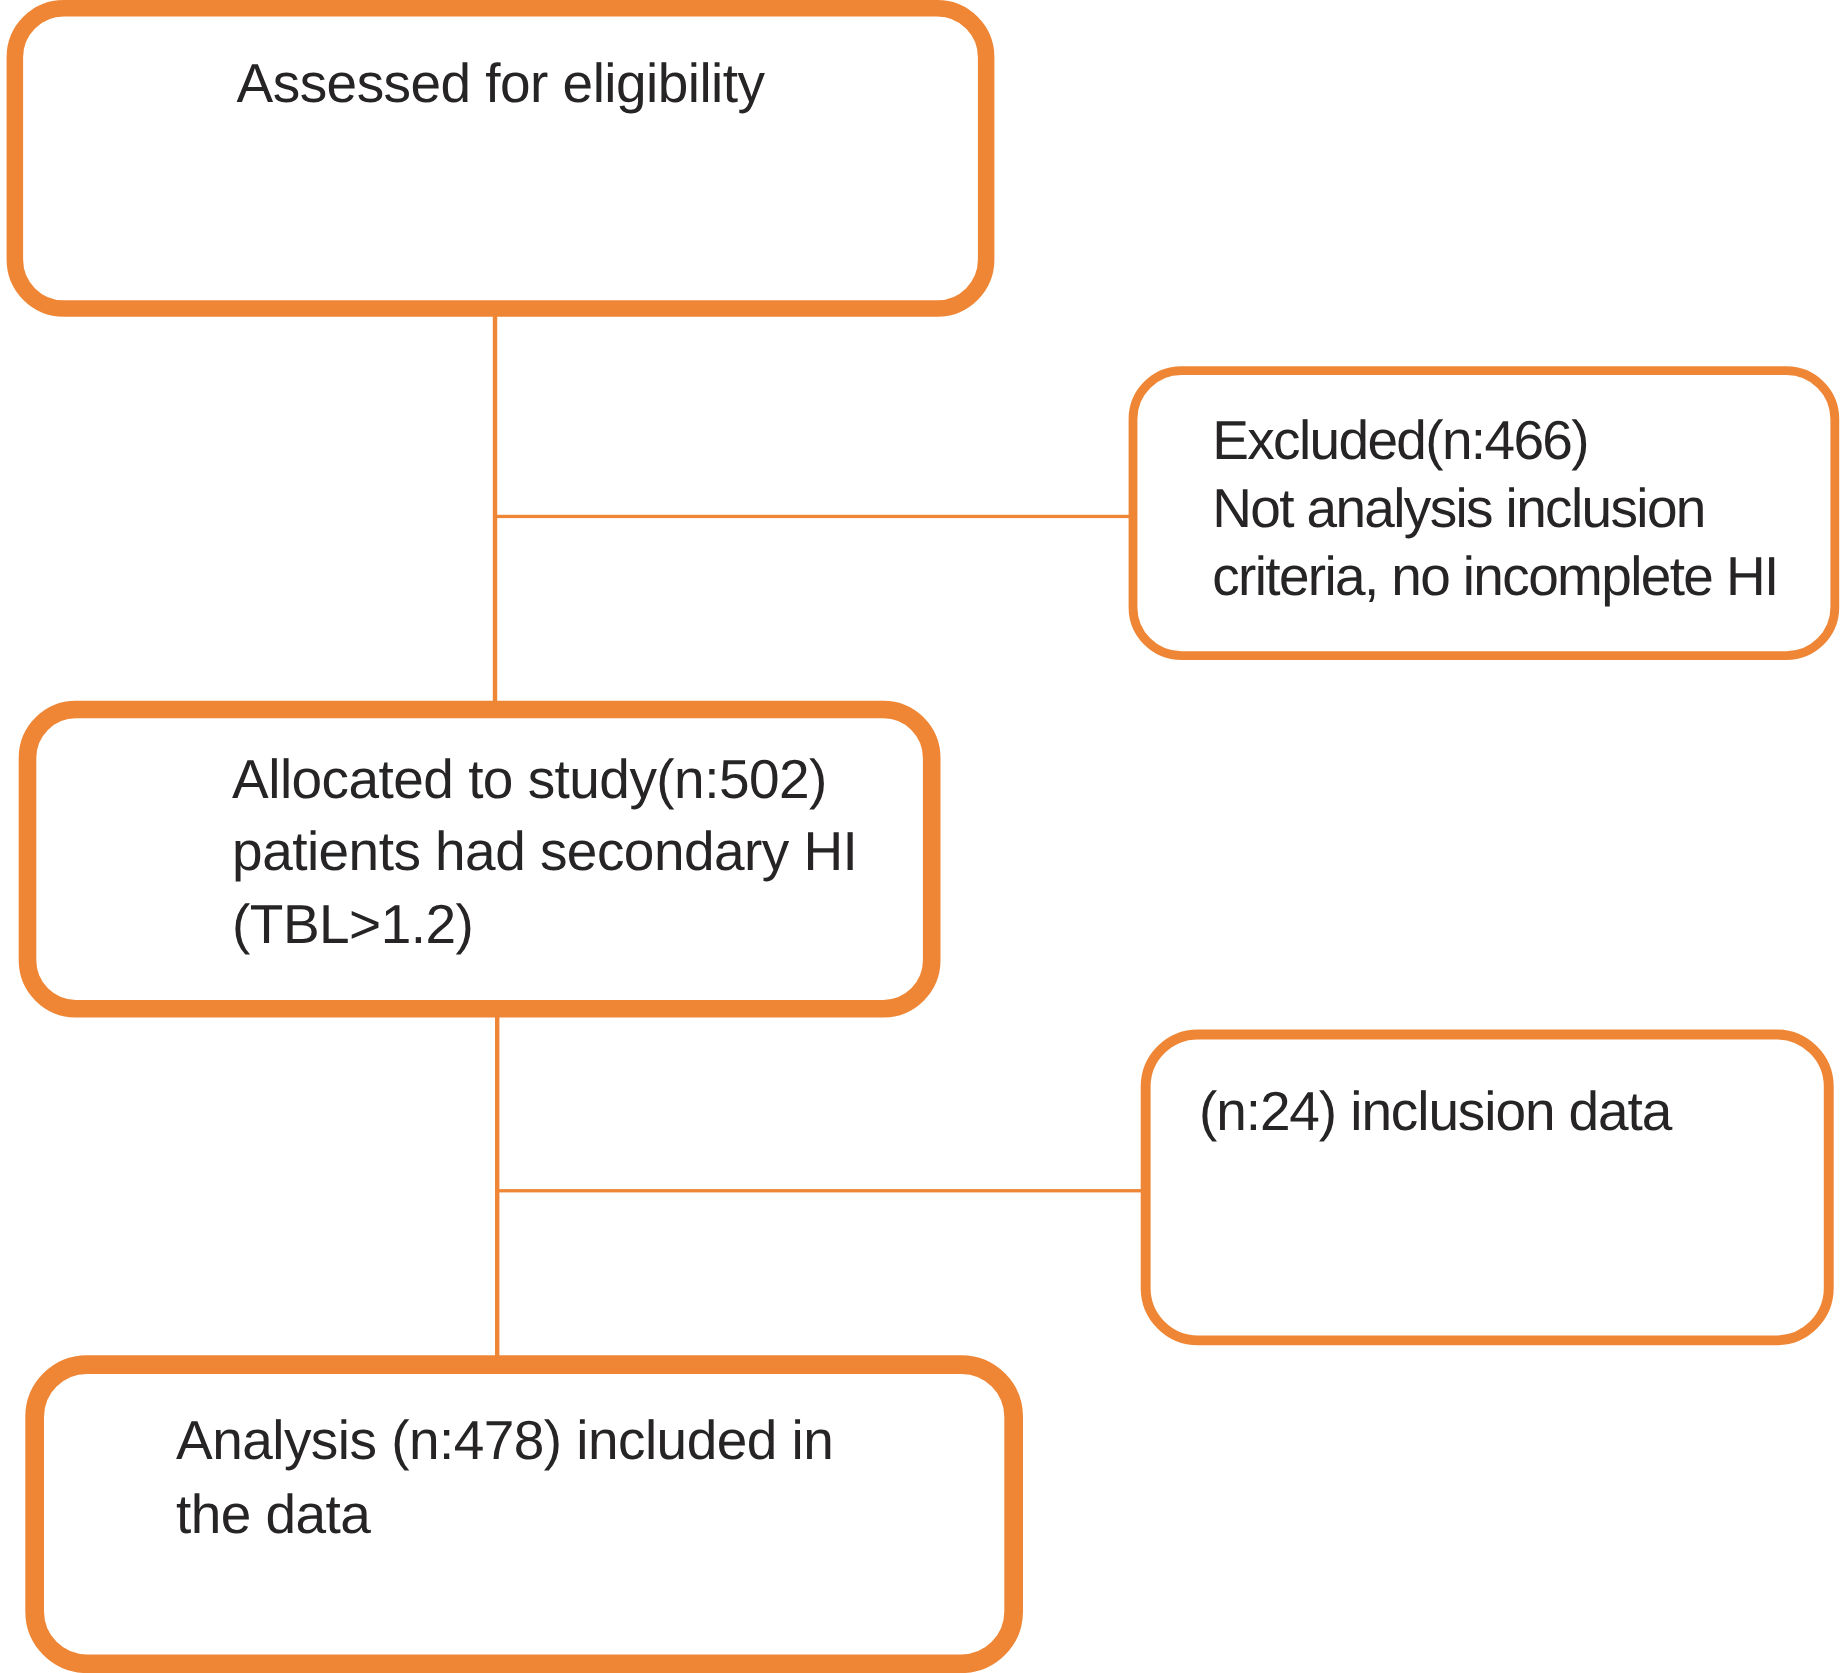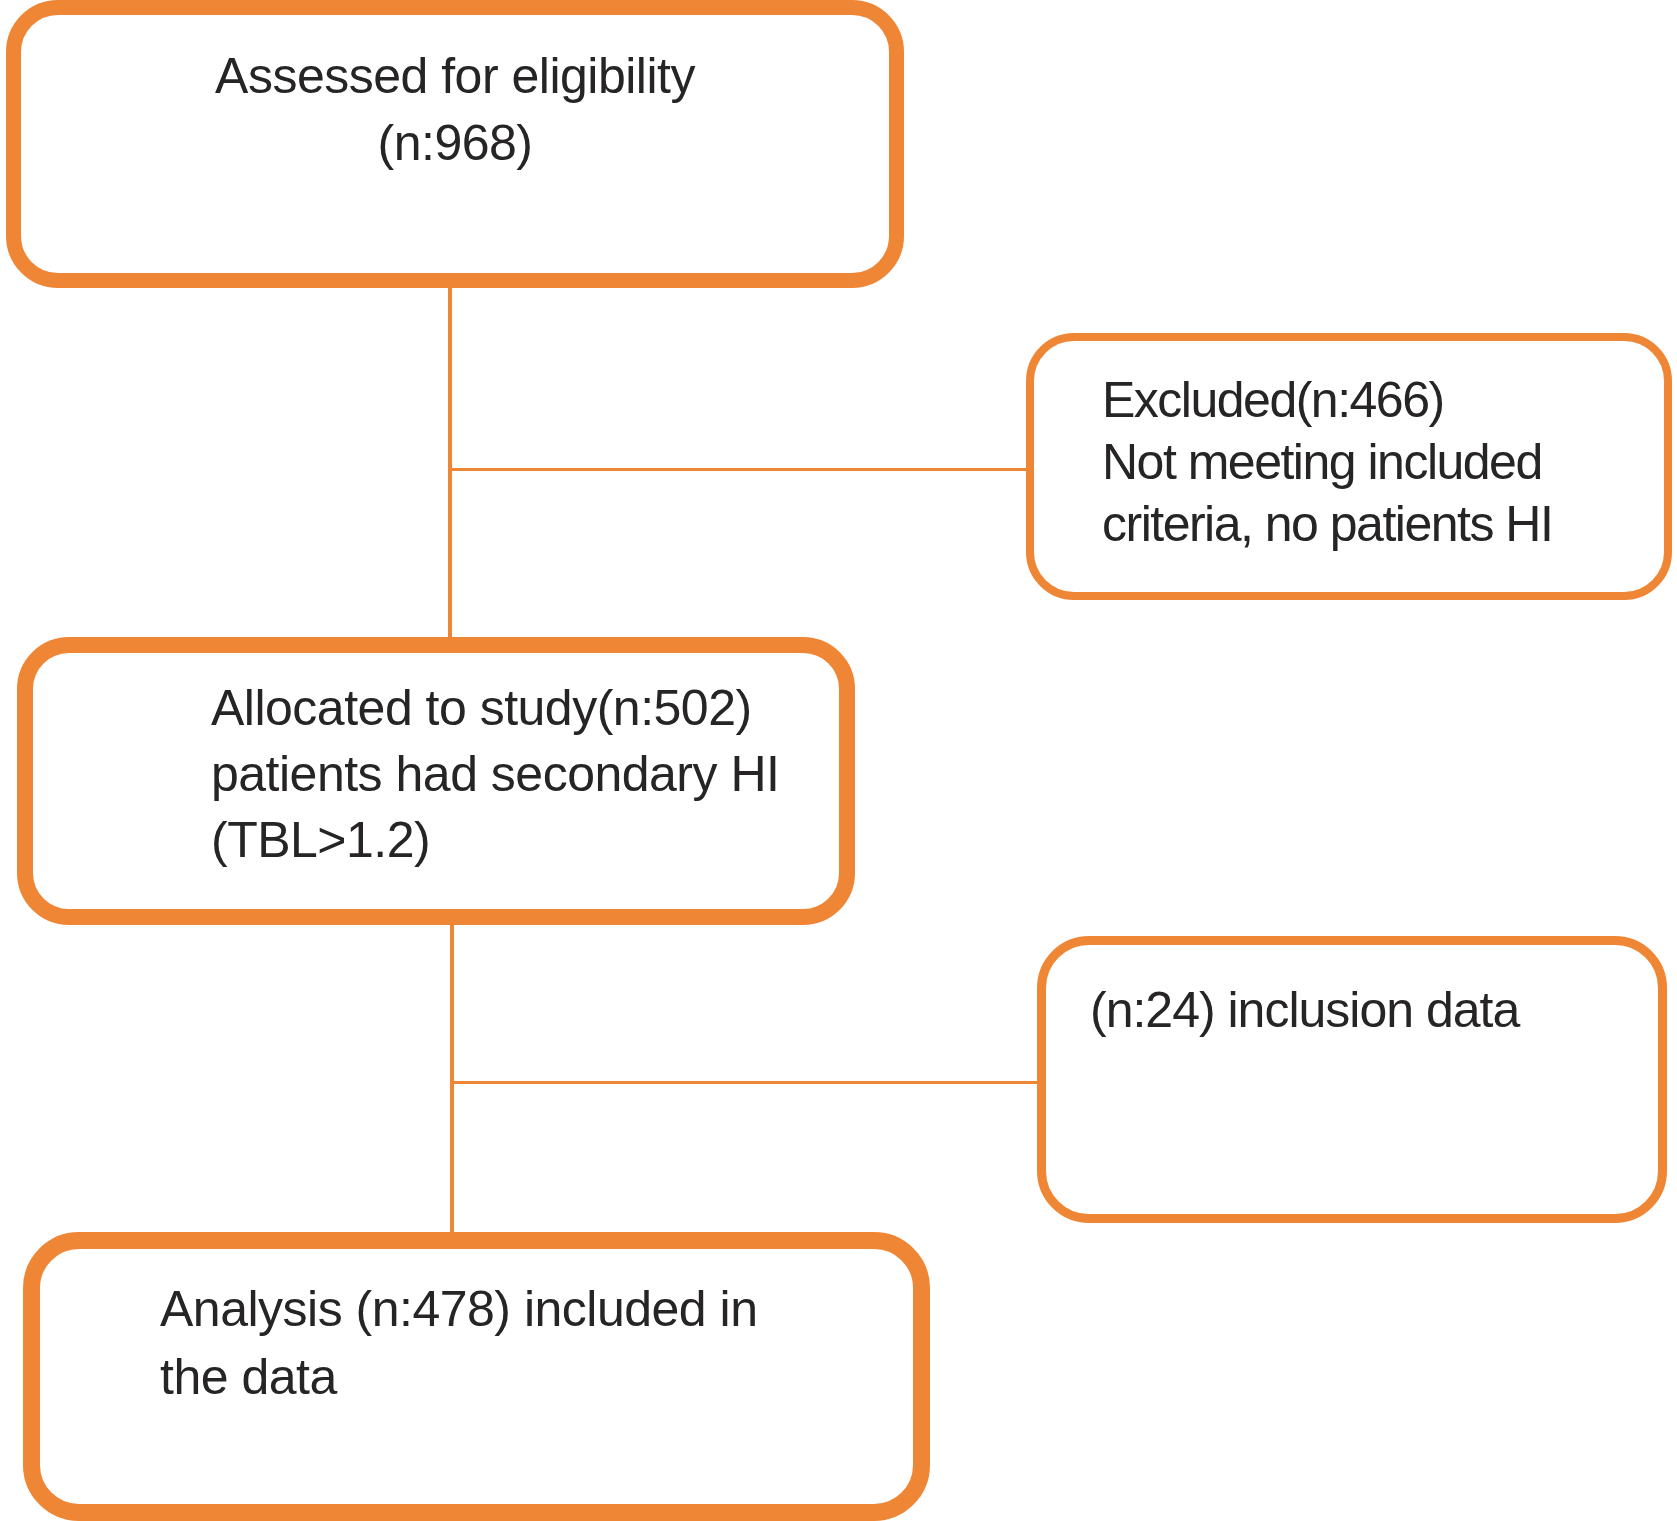--- a/index.html
+++ b/index.html
@@ -92,29 +92,28 @@
 <div class="canvas" style="color: rgb(38, 36, 36); background: rgb(255, 255, 255);">
 
   <div class="connector v-line-1"></div>
   <div class="connector h-line-1"></div>
   <div class="connector v-line-2"></div>
   <div class="connector h-line-2"></div>
 
   <div class="box box-assessed">
     <div class="txt">
       <div>Assessed for eligibility</div>
-      <div>(n:968)</div>
     </div>
   </div>
 
   <div class="box box-excluded1">
     <div class="txt">
       <div>Excluded(n:466)</div>
-      <div>Not meeting included</div>
-      <div>criteria, no patients HI</div>
+      <div>Not analysis inclusion</div>
+      <div>criteria, no incomplete HI</div>
     </div>
   </div>
 
   <div class="box box-allocated">
     <div class="txt">
       <div>Allocated to study(n:502)</div>
       <div>patients had secondary HI</div>
       <div>(TBL&gt;1.2)</div>
     </div>
   </div>

